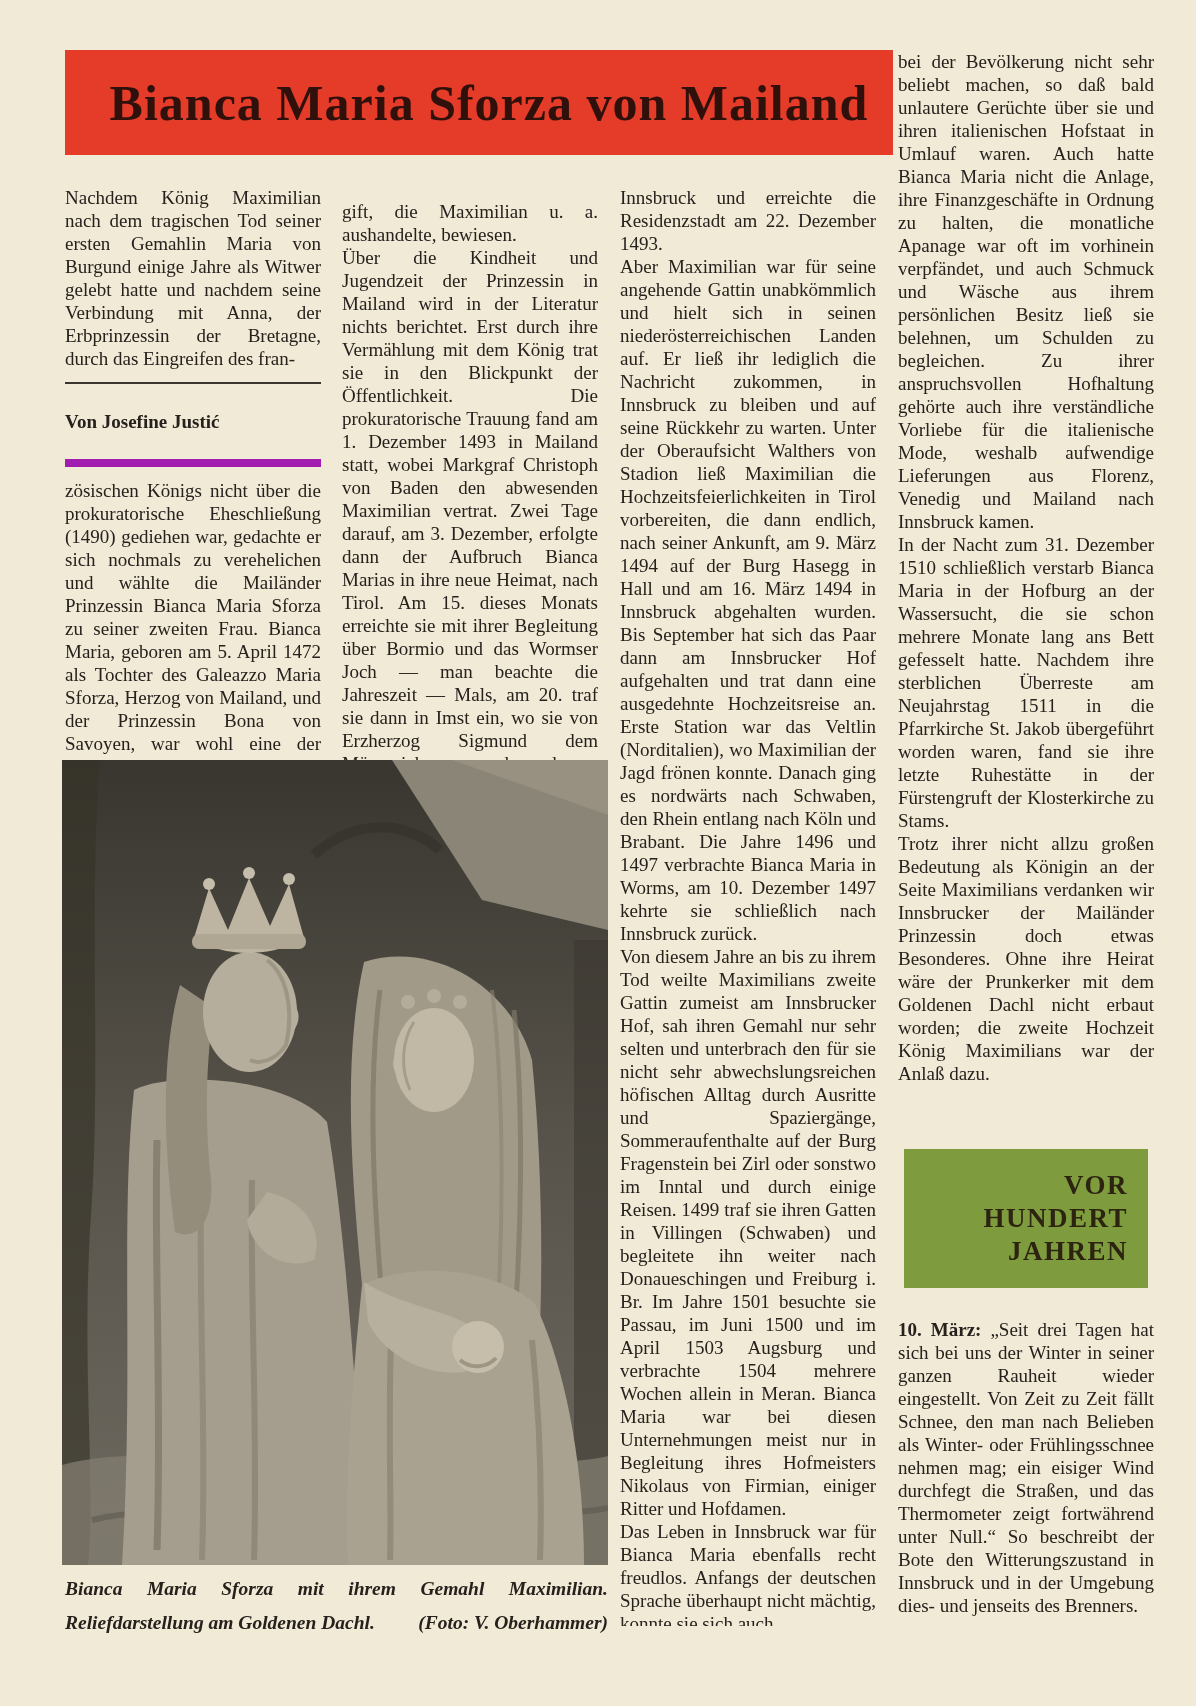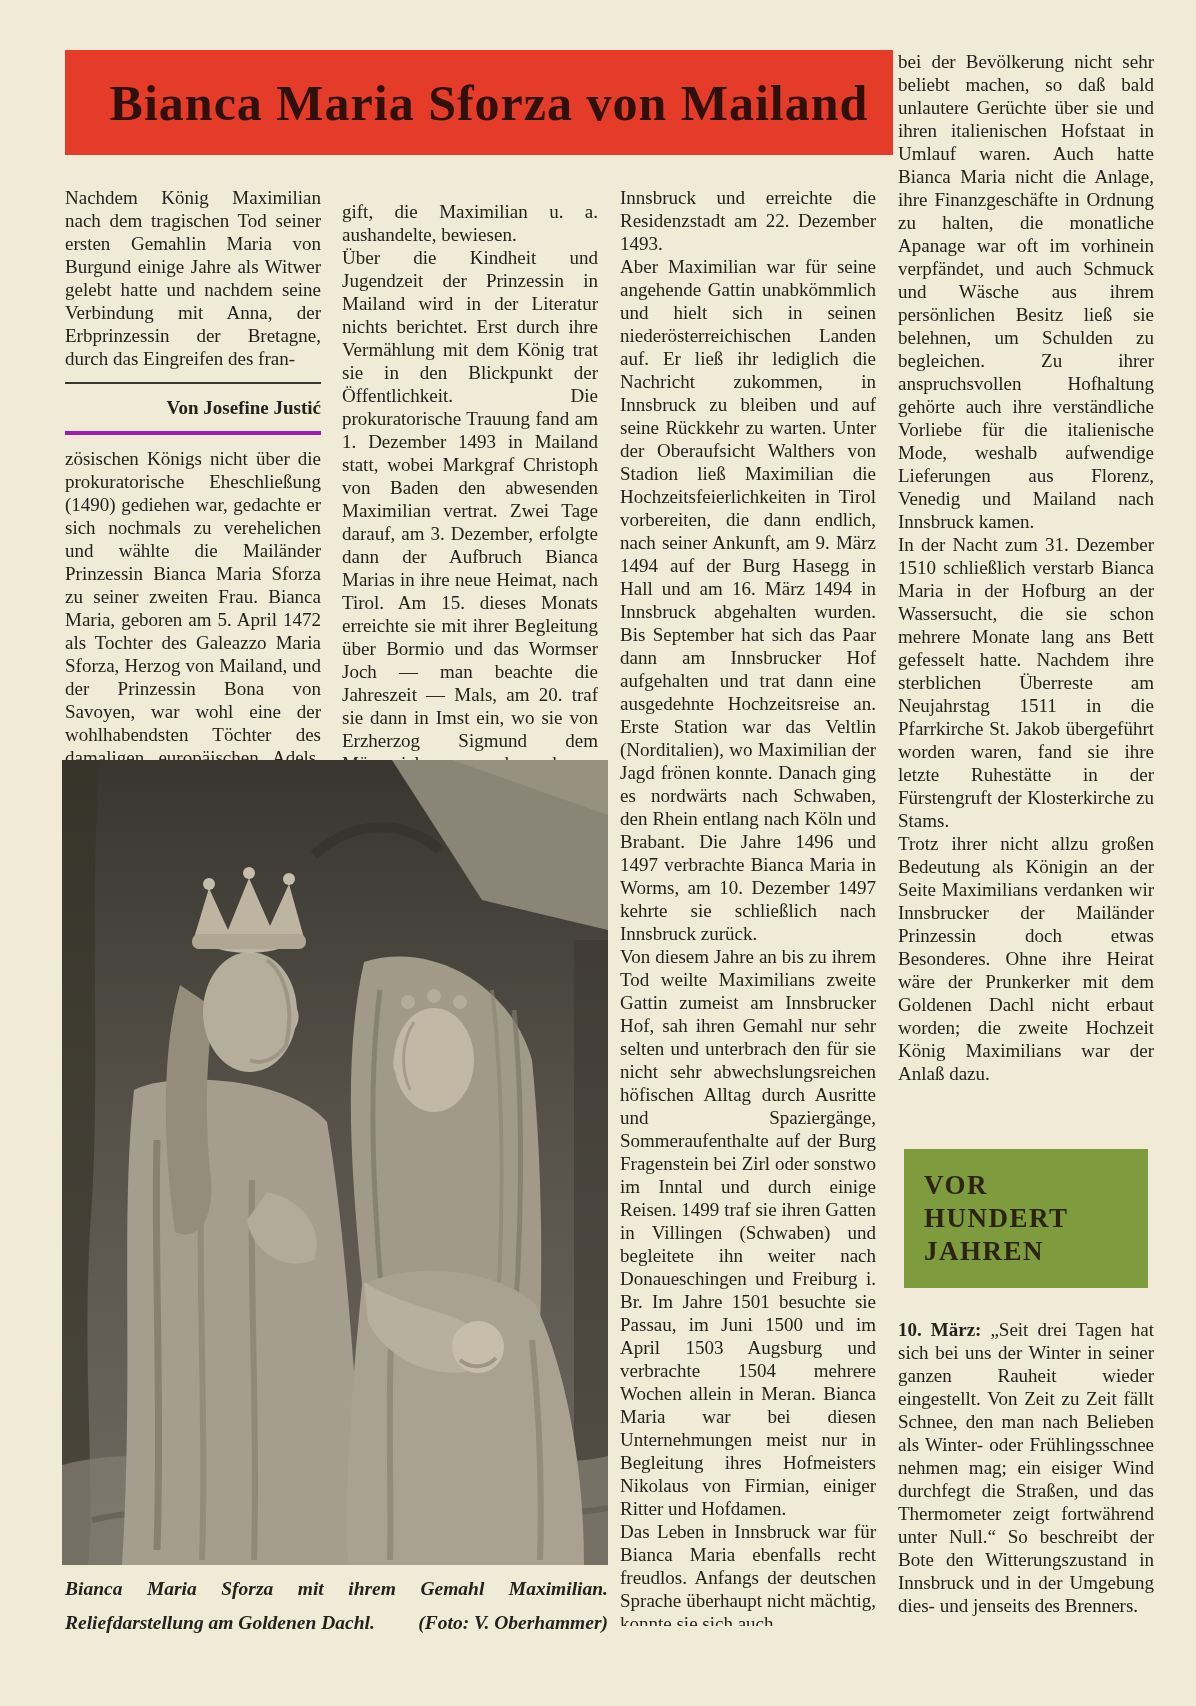--- a/index.html
+++ b/index.html
@@ -32,24 +32,24 @@
     font-size:19px; line-height:23px;
     hyphens:auto; -webkit-hyphens:auto;
   }
   .col p { margin:0; }
   #col1 { left:65px;  top:186px; }
   #col2 { left:342px; top:200px; height:590px; overflow:hidden; }
   #col3 { left:620px; top:186px; height:1440px; overflow:hidden; }
   #col4 { left:898px; top:50px;  height:1580px; overflow:hidden; }
   .byline-block {
     border-top:2px solid #3a352e;
-    border-bottom:4px solid #a21caf;
+    border-bottom:8px solid #a21caf;
     margin:12px 0 12px 0;
-    padding:12px 0;
-    text-align:right;
+    padding:26px 0;
+    text-align:left;
     font-weight:bold;
   }
   .photo {
     position:absolute; left:62px; top:760px;
     width:546px; height:805px;
     background:#4a473f;
     z-index:5;
   }
   .photo svg { display:block; width:100%; height:100%; }
   .caption {
@@ -62,21 +62,21 @@
   }
   .caption .credit {
     position:absolute; right:0; bottom:0;
     font-style:italic; font-weight:bold;
   }
   .green-box {
     width:204px;
     margin:64px auto 30px auto;
     padding:20px 20px;
     background:#7e9c3d;
-    text-align:left;
+    text-align:right;
     font-weight:bold;
     font-size:27px; line-height:33px;
     letter-spacing:1.5px;
     color:#2c2410;
   }
   .entry { margin:0 0 14px 0; }
   .entry-date { font-weight:bold; }
 </style>
 </head>
 <body>

